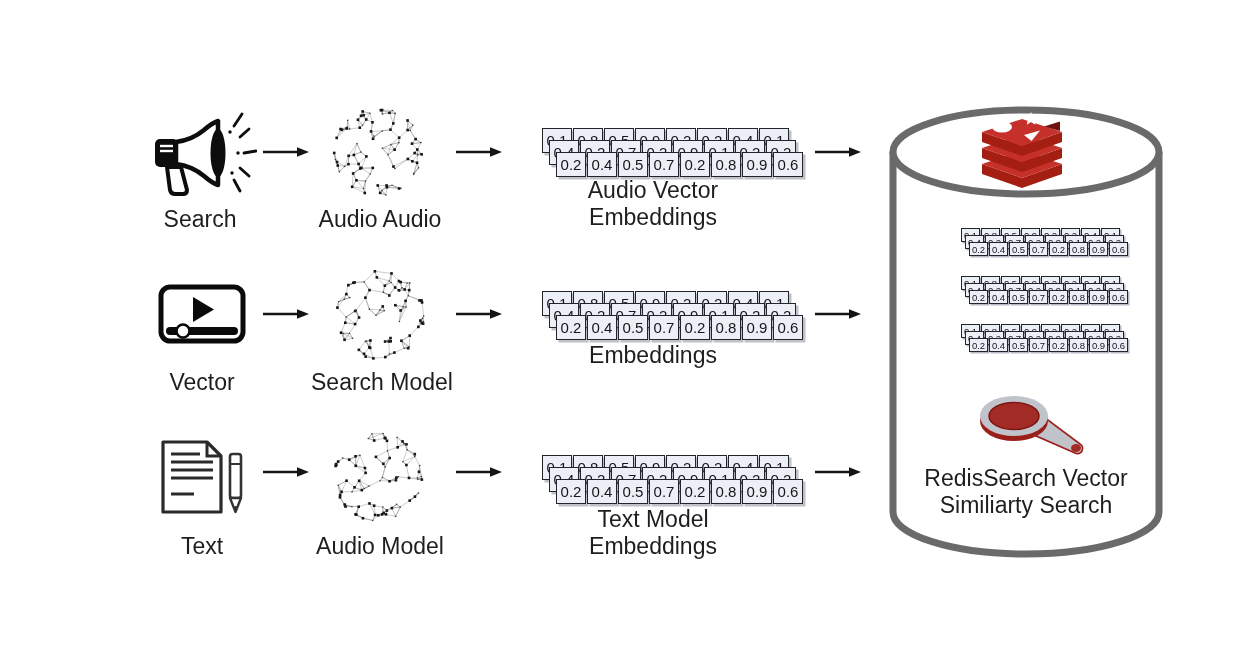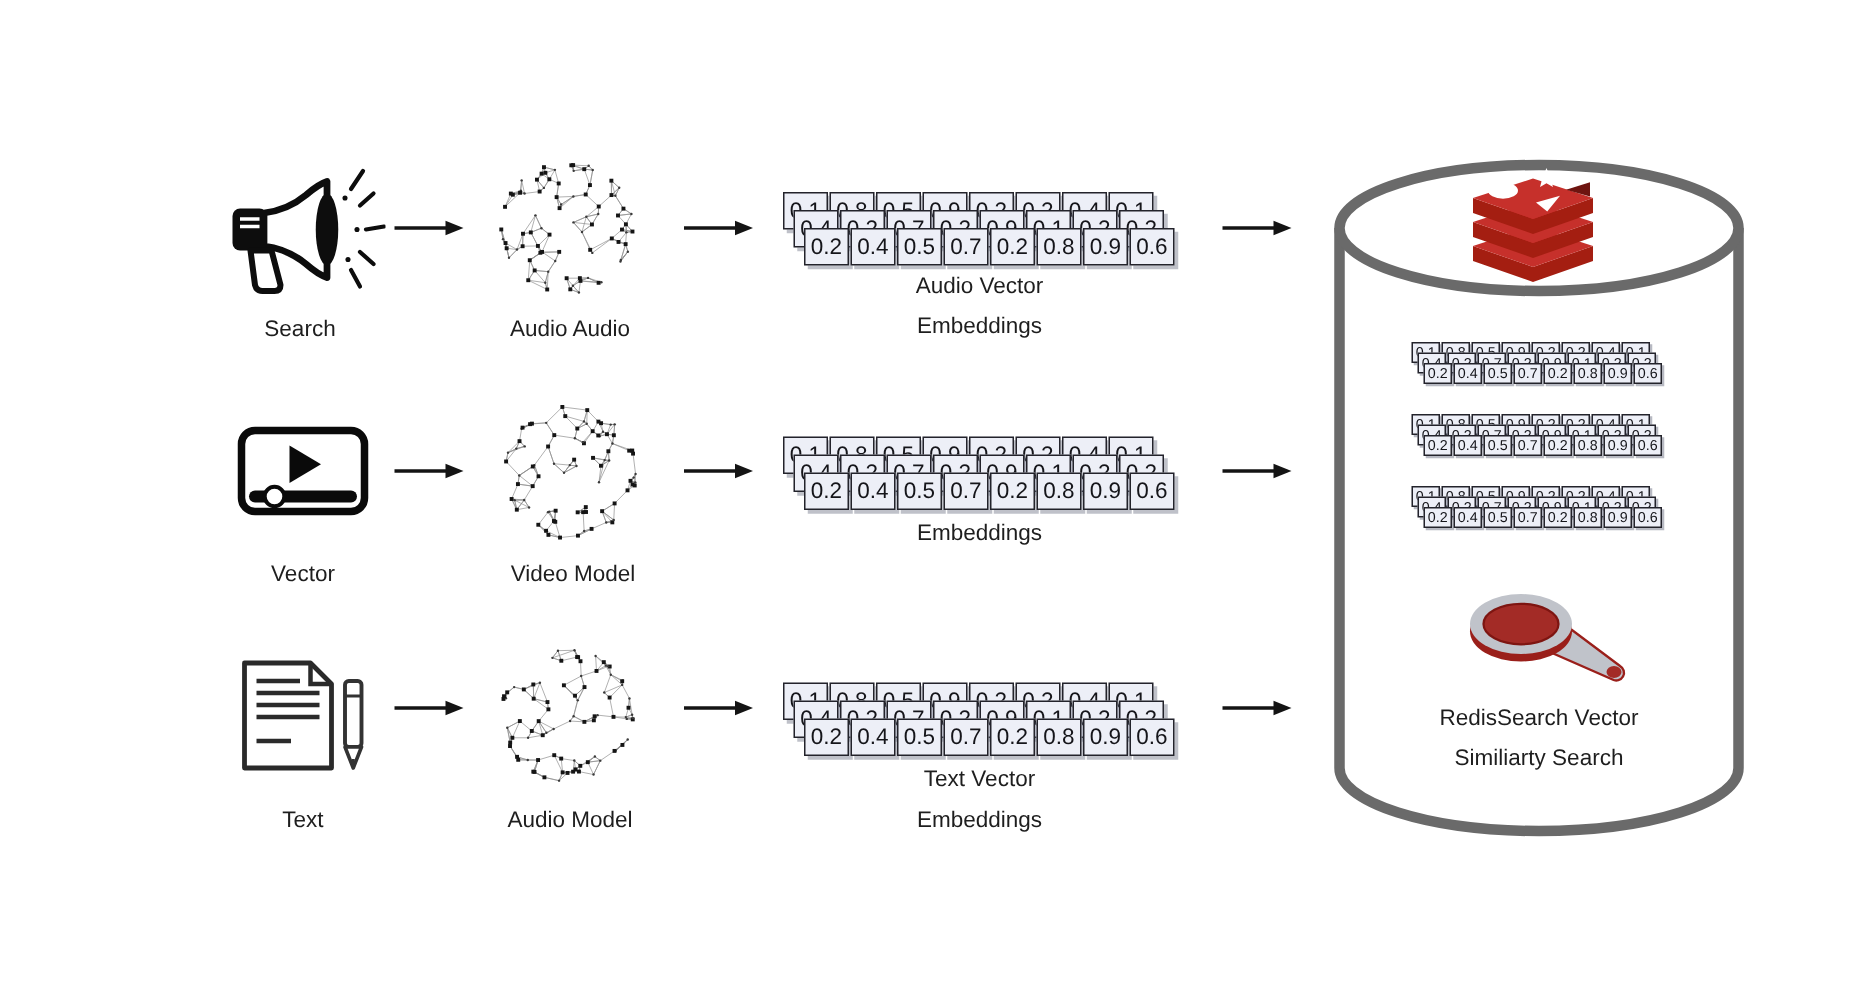--- a/index.html
+++ b/index.html
@@ -1,22 +1,22 @@
 <!DOCTYPE html>
 <html><head>
 <meta charset="utf-8">
 <style>
   html,body{margin:0;padding:0;background:#ffffff;}
   .canvas{position:relative;width:1250px;height:672px;background:#ffffff;overflow:hidden;
           font-family:"Liberation Sans",sans-serif;}
   .abs{position:absolute;}
-  .lbl{position:absolute;text-align:center;font-size:15px;line-height:27px;color:#1e1e1e;}
+  .lbl{position:absolute;text-align:center;font-size:23px;line-height:27px;color:#1e1e1e;}
   
   .vstack{position:absolute;}
-  .vrow{position:absolute;display:flex;}
+  .vrow{position:absolute;display:flex;margin-left:20px;}
   .vcell{box-sizing:border-box;display:flex;align-items:center;justify-content:center;
          background:#edeff7;color:#15151a;font-family:"Liberation Sans",sans-serif;}
   .big .vcell{width:30px;height:25px;font-size:15px;border:1.6px solid #23232b;
               box-shadow:2.5px 2.5px 0 rgba(95,100,120,.40);}
   .big .vcell+.vcell{margin-left:1px;}
   .big .r0{left:0;top:0;z-index:1}.big .r1{left:7px;top:12px;z-index:2}.big .r2{left:14px;top:24px;z-index:3}
   .mini .vcell{width:19px;height:14px;font-size:9.5px;border:1.1px solid #23232b;
                box-shadow:1.5px 1.5px 0 rgba(95,100,120,.45);}
   .mini .vcell+.vcell{margin-left:1px;}
   .mini .r0{left:0;top:0;z-index:1}.mini .r1{left:4px;top:7px;z-index:2}.mini .r2{left:8px;top:14px;z-index:3}
@@ -922,21 +922,21 @@
         <circle cx="46.8436625038117" cy="42.075792416857" r="0.8" fill="#3a3a3a"></circle>
         <rect x="50.559611824476036" y="16.380222961315642" width="2.6" height="2.6" fill="#151515"></rect>
         <rect x="36.13366307064776" y="71.17548896215526" width="2.6" height="2.6" fill="#151515"></rect>
         <circle cx="75.2956496038968" cy="27.70538432848554" r="0.8" fill="#3a3a3a"></circle>
         <circle cx="32.30500797915763" cy="73.44860888095812" r="0.8" fill="#3a3a3a"></circle>
         <circle cx="90.71635579483649" cy="48.01107848410291" r="0.8" fill="#3a3a3a"></circle>
         <circle cx="76.15930143162963" cy="78.67692569680065" r="0.8" fill="#3a3a3a"></circle>
         <rect x="48.460854731108455" y="37.128000479661324" width="2.6" height="2.6" fill="#151515"></rect>
         <circle cx="10.112586297580037" cy="65.44924006255007" r="0.8" fill="#3a3a3a"></circle>
       </svg></div>
-  <div class="lbl" style="left:297px;top:369px;width:170px">Video Model</div>
+  <div class="lbl" style="left:297px;top:369px;width:170px">Search Model</div>
 
   <svg class="arrow" style="left:455px;top:307px" width="48" height="14" viewBox="0 0 48 14">
     <line x1="1" y1="7" x2="36" y2="7" stroke="#141414" stroke-width="2.4"></line>
     <polygon points="35,2.2 47,7 35,11.8" fill="#141414"></polygon>
   </svg>
 
   <div class="vstack big" style="left:522px;top:291px">
       <div class="vrow r0">
         <span class="vcell">0.1</span>
         <span class="vcell">0.8</span>
@@ -1374,21 +1374,21 @@
         <span class="vcell">0.4</span>
         <span class="vcell">0.5</span>
         <span class="vcell">0.7</span>
         <span class="vcell">0.2</span>
         <span class="vcell">0.8</span>
         <span class="vcell">0.9</span>
         <span class="vcell">0.6</span>
       </div>
     </div>
   <div class="lbl" style="left:503px;top:506px;width:300px">
-    <div>Text Vector</div>
+    <div>Text Model</div>
     <div>Embeddings</div>
   </div>
 
   <svg class="arrow" style="left:814px;top:465px" width="48" height="14" viewBox="0 0 48 14">
     <line x1="1" y1="7" x2="36" y2="7" stroke="#141414" stroke-width="2.4"></line>
     <polygon points="35,2.2 47,7 35,11.8" fill="#141414"></polygon>
   </svg>
 
 </div>
 

